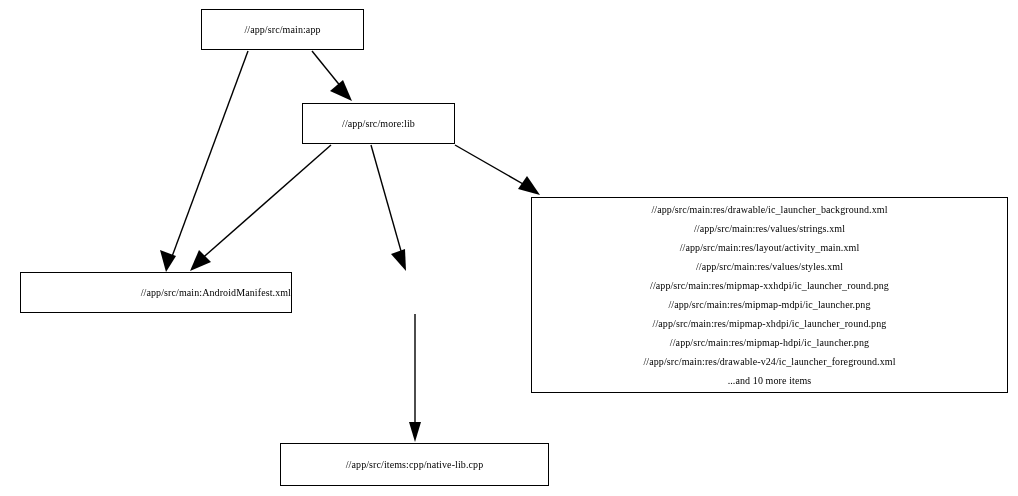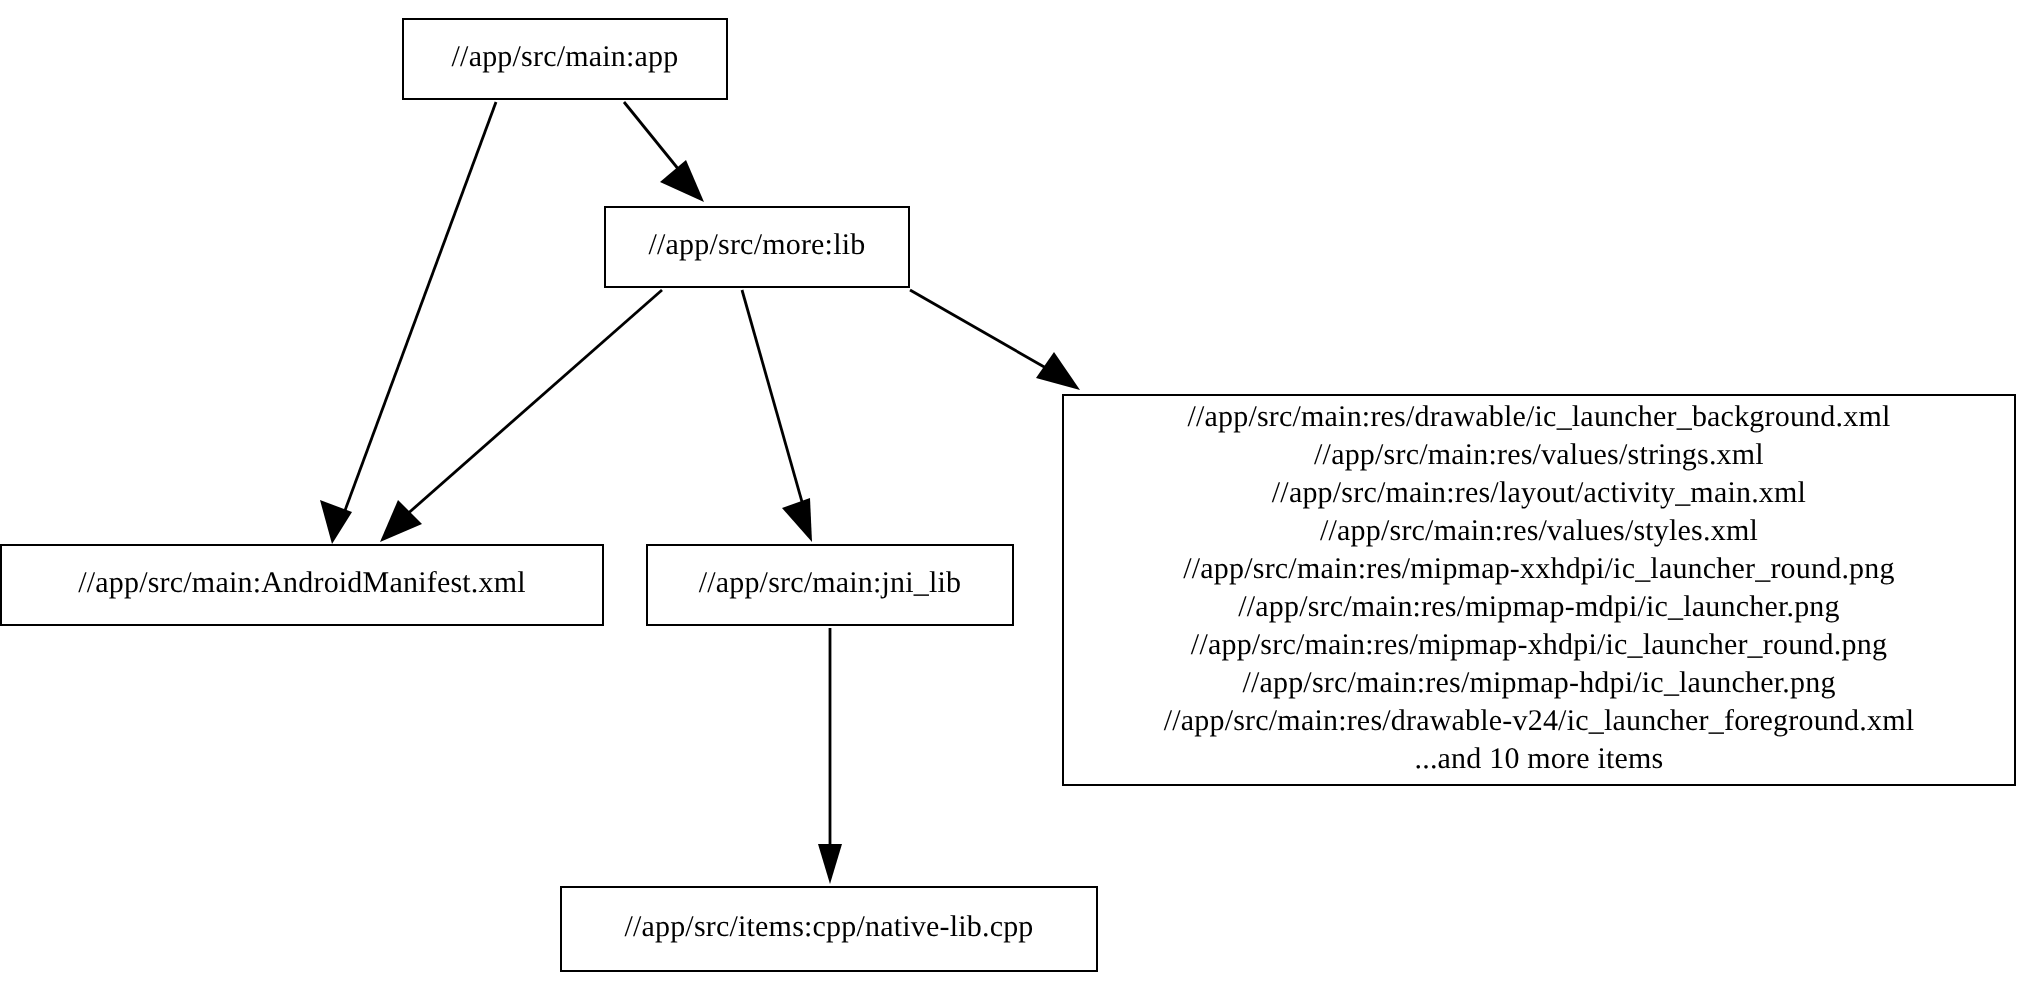--- a/index.html
+++ b/index.html
@@ -25,21 +25,21 @@
   }
   .node-box {
     position: absolute;
     box-sizing: border-box;
     border: 1px solid #000000;
     background: #ffffff;
     display: flex;
     align-items: center;
     justify-content: center;
     text-align: center;
-    font-size: 15px;
+    font-size: 10px;
     line-height: 19px;
     white-space: pre;
     letter-spacing: 0.1px;
   }
   .node-label {
     display: block;
     white-space: pre;
     text-align: center;
   }
   .multiline {
@@ -87,27 +87,24 @@
   </svg>
 
   <div class="node-box" style="left:201px; top:9px; width:163px; height:41px;">
     <span class="node-label">//app/src/main:app</span>
   </div>
 
   <div class="node-box" style="left:302px; top:103px; width:153px; height:41px;">
     <span class="node-label">//app/src/more:lib</span>
   </div>
 
-  <div class="node-box" style="left:0; top:272px; width:302px; height:41px;">
+  <div class="node-box" style="left:20px; top:272px; width:272px; height:41px;justify-content:flex-end;">
     <span class="node-label">//app/src/main:AndroidManifest.xml</span>
   </div>
 
-  <div class="node-box" style="left:323px; top:272px; width:184px; height:41px;">
-    <span class="node-label">//app/src/main:jni_lib</span>
-  </div>
 
   <div class="node-box multiline" style="left:531px; top:197px; width:477px; height:196px;">
     <span class="node-label">//app/src/main:res/drawable/ic_launcher_background.xml
 //app/src/main:res/values/strings.xml
 //app/src/main:res/layout/activity_main.xml
 //app/src/main:res/values/styles.xml
 //app/src/main:res/mipmap-xxhdpi/ic_launcher_round.png
 //app/src/main:res/mipmap-mdpi/ic_launcher.png
 //app/src/main:res/mipmap-xhdpi/ic_launcher_round.png
 //app/src/main:res/mipmap-hdpi/ic_launcher.png

